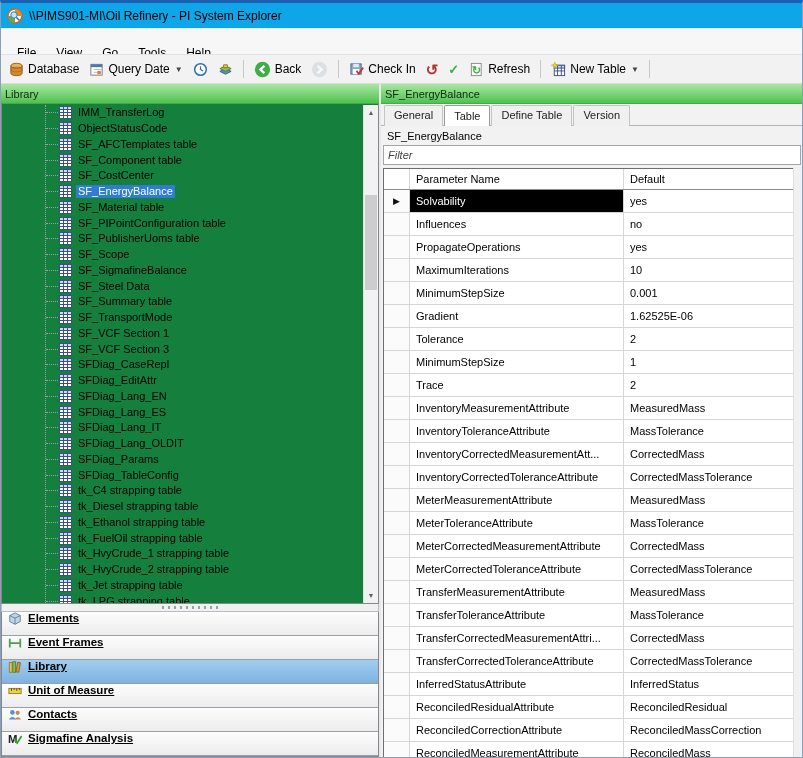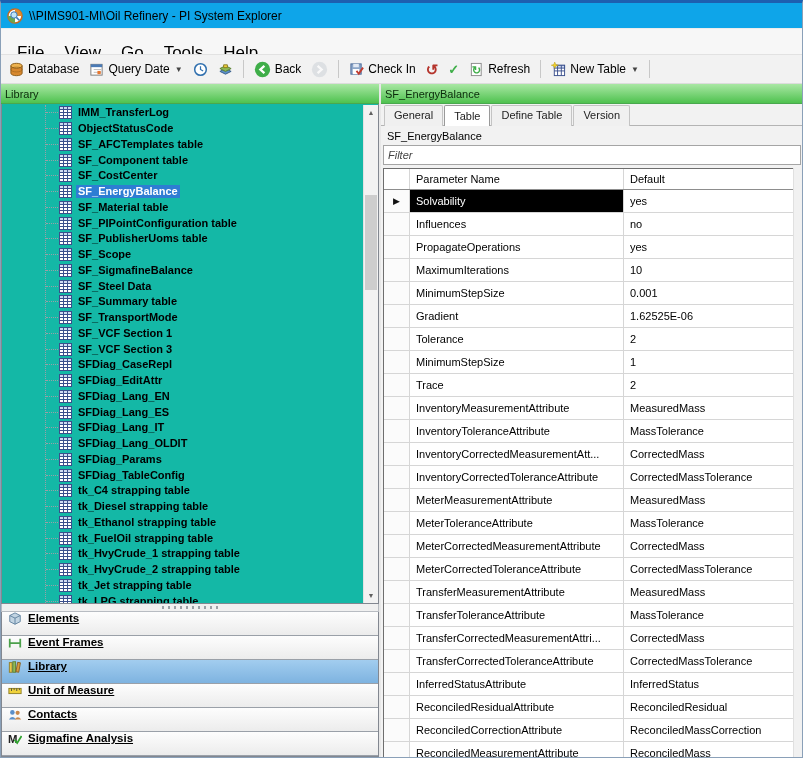--- a/index.html
+++ b/index.html
@@ -4,38 +4,38 @@
 <style>
   html,body{margin:0;padding:0;background:#fff;}
   body{width:803px;height:758px;overflow:hidden;font-family:"Liberation Sans",sans-serif;font-size:11px;color:#000;}
   .window{width:803px;height:758px;box-sizing:border-box;border:1px solid #8aa0b8;border-top:3px solid #1d5fb0;display:flex;flex-direction:column;background:#fff;}
 
   
   .titlebar{height:25px;display:flex;align-items:center;gap:6px;padding:0 6px;background:#0ea5e9;flex:none;}
   .titlebar .ttl{font-size:12px;}
   
   .menubar{height:25px;display:flex;align-items:center;background:#f7f7f7;border-top:1px solid #ececec;padding:0 6px;flex:none;}
-  .menu-item{padding:4px 10px;font-size:17px;cursor:default;margin-top:22px;}
+  .menu-item{padding:4px 10px;font-size:12px;cursor:default;margin-top:22px;}
   
   .toolbar{height:28px;display:flex;align-items:center;background:#f2f2f2;border-top:1px solid #e2e2e2;border-bottom:1px solid #dcdcdc;padding:0 4px;gap:2px;flex:none;}
   .tbtn{display:inline-flex;align-items:center;gap:4px;padding:2px 4px;font-size:12px;border-radius:2px;}
   .tbtn.disabled{opacity:.55;}
   .tsep{width:1px;height:18px;background:#c8c8c8;margin:0 4px;}
   .caret{font-size:8px;color:#444;margin-left:1px;}
   .glyph{font-weight:bold;font-size:13px;line-height:13px;}
 
   
   .workspace{flex:1;display:flex;min-height:0;background:#e8e8e8;gap:2px;}
   .left-panel{width:378px;flex:none;display:flex;flex-direction:column;background:#f0f0f0;min-height:0;}
   .right-panel{flex:1;display:flex;flex-direction:column;background:#f2f2f2;min-height:0;}
 
   .panel-header{height:17px;flex:none;background:linear-gradient(#a9e7a4,#4fc24f);border-bottom:1px solid #49a84e;padding:1px 4px;display:flex;align-items:center;font-size:11px;color:#0a2a0a;}
 
   
-  .tree-area{flex:1;min-height:0;position:relative;background:#14b8a6;border:1px solid #828790;border-top:none;overflow:hidden;font-weight:bold;}
+  .tree-area{flex:1;min-height:0;position:relative;background:#15803d;border:1px solid #828790;border-top:none;overflow:hidden;}
   .tree{position:absolute;left:0;top:1px;right:14px;bottom:0;overflow:hidden;}
   .tree::before{content:"";position:absolute;left:43px;top:0;bottom:0;border-left:1px dotted #9aa0a6;}
   .trow{height:15.75px;display:flex;align-items:center;white-space:nowrap;position:relative;padding-left:44px;}
   .tdash{width:12px;border-top:1px dotted #9aa0a6;flex:none;}
   .ticon{flex:none;margin:0 4px 0 1px;display:inline-flex;}
   .tlabel{padding:0 2px;line-height:13px;}
   .trow.sel .tlabel{background:#2e7dd3;color:#fff;}
   
   .vscroll{position:absolute;top:1px;right:0;bottom:0;width:14px;background:#f2f2f2;border-left:1px solid #e2e2e2;}
   .varrow{height:15px;display:flex;align-items:center;justify-content:center;font-size:7px;color:#606060;}

